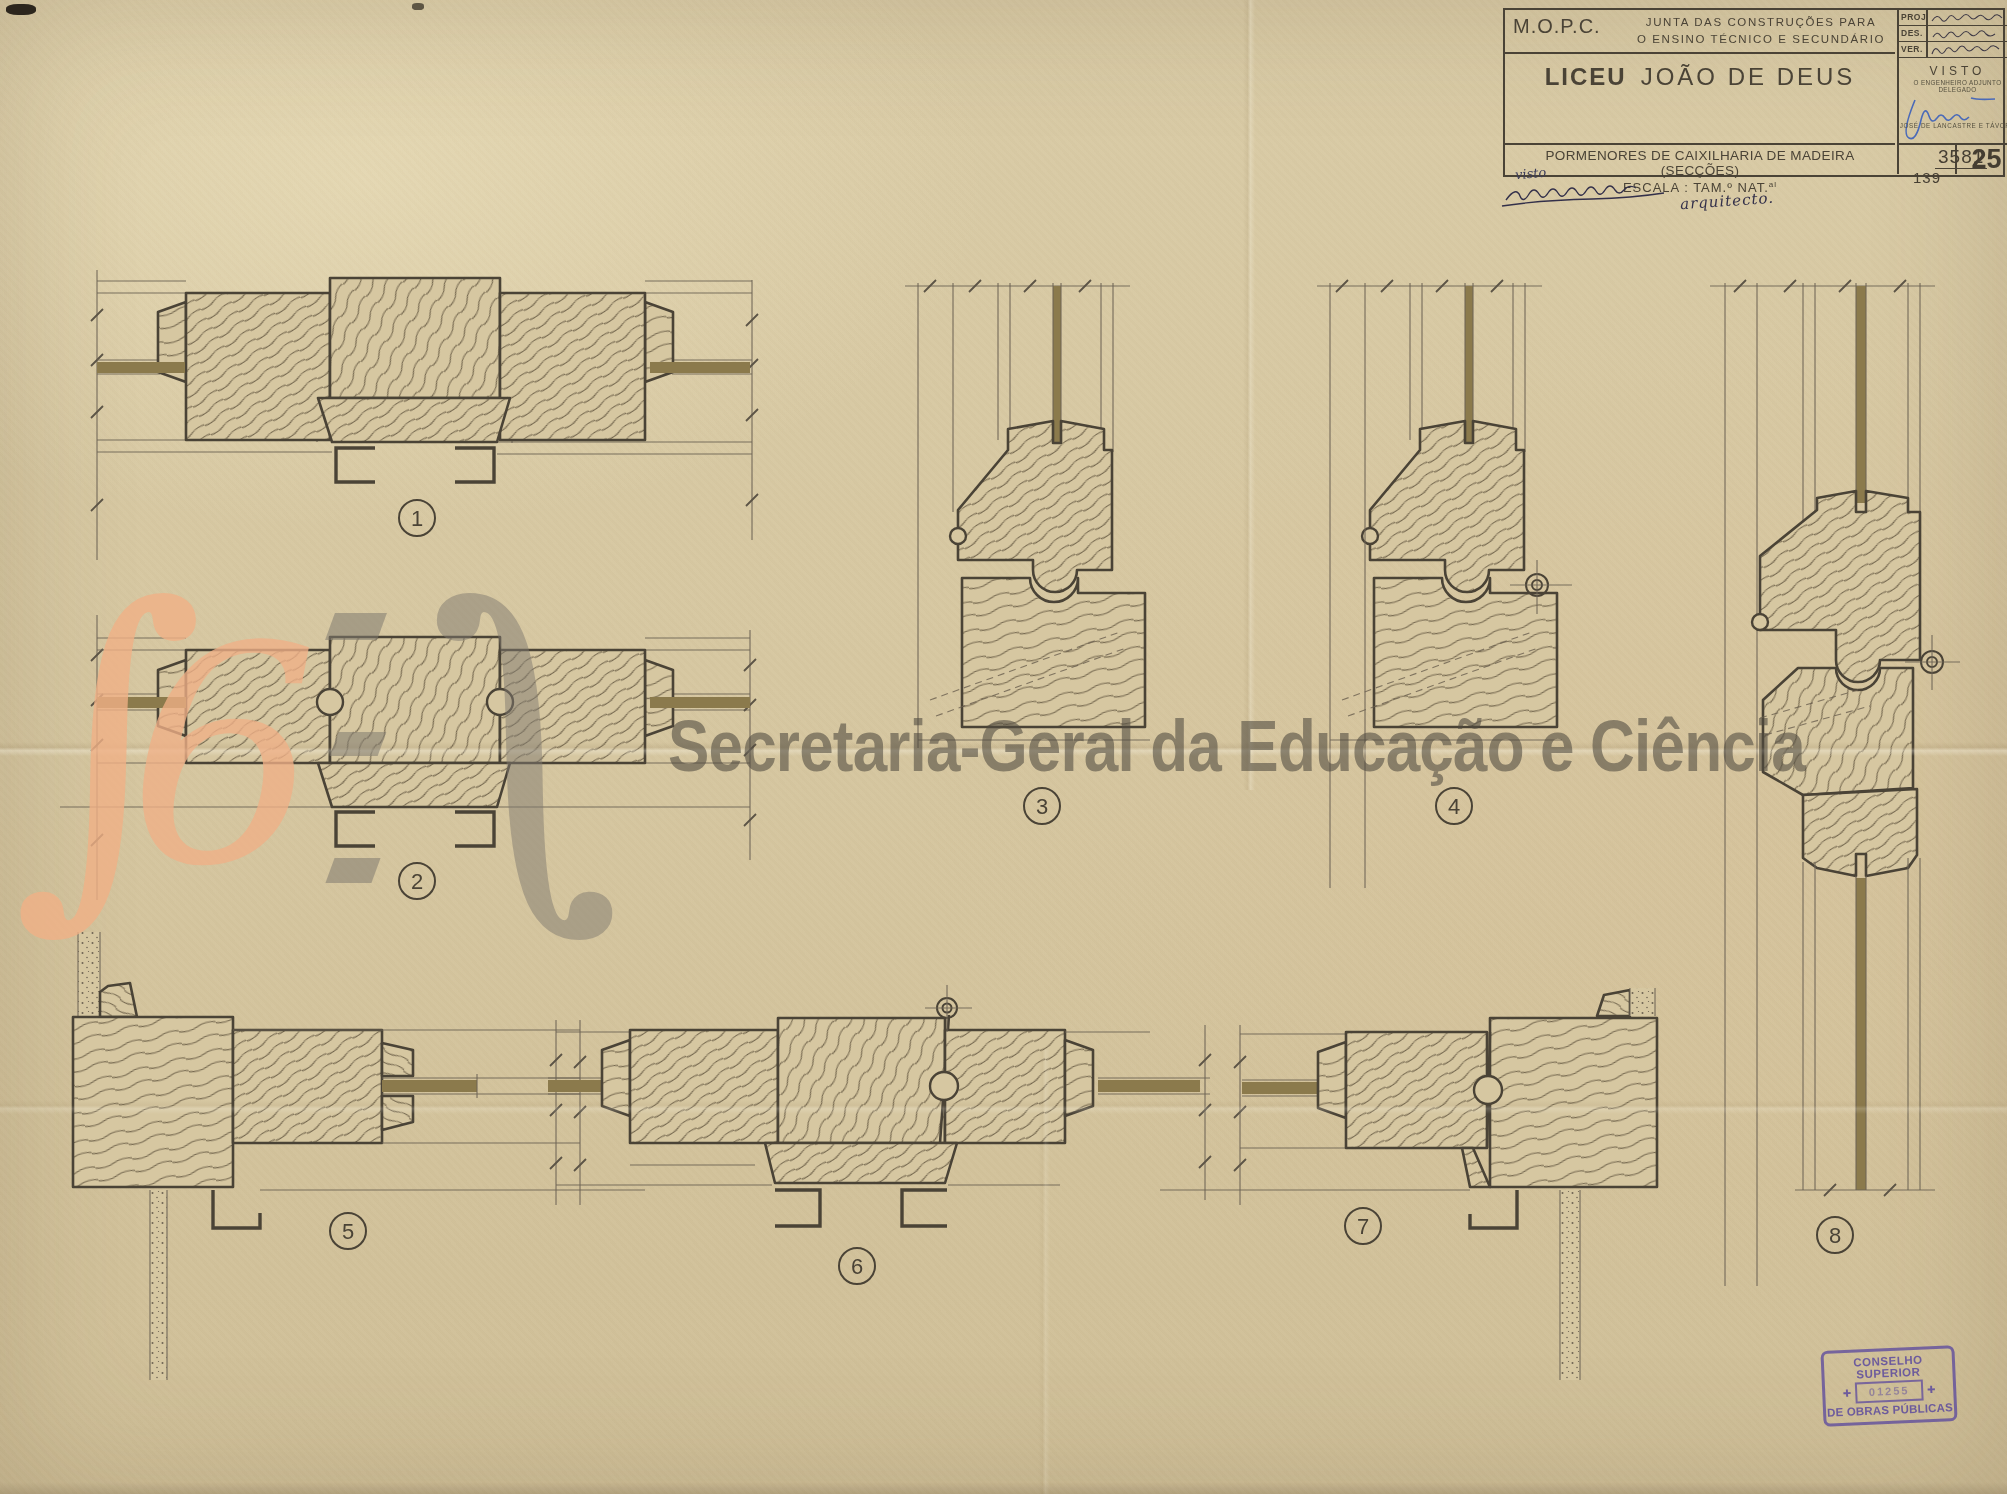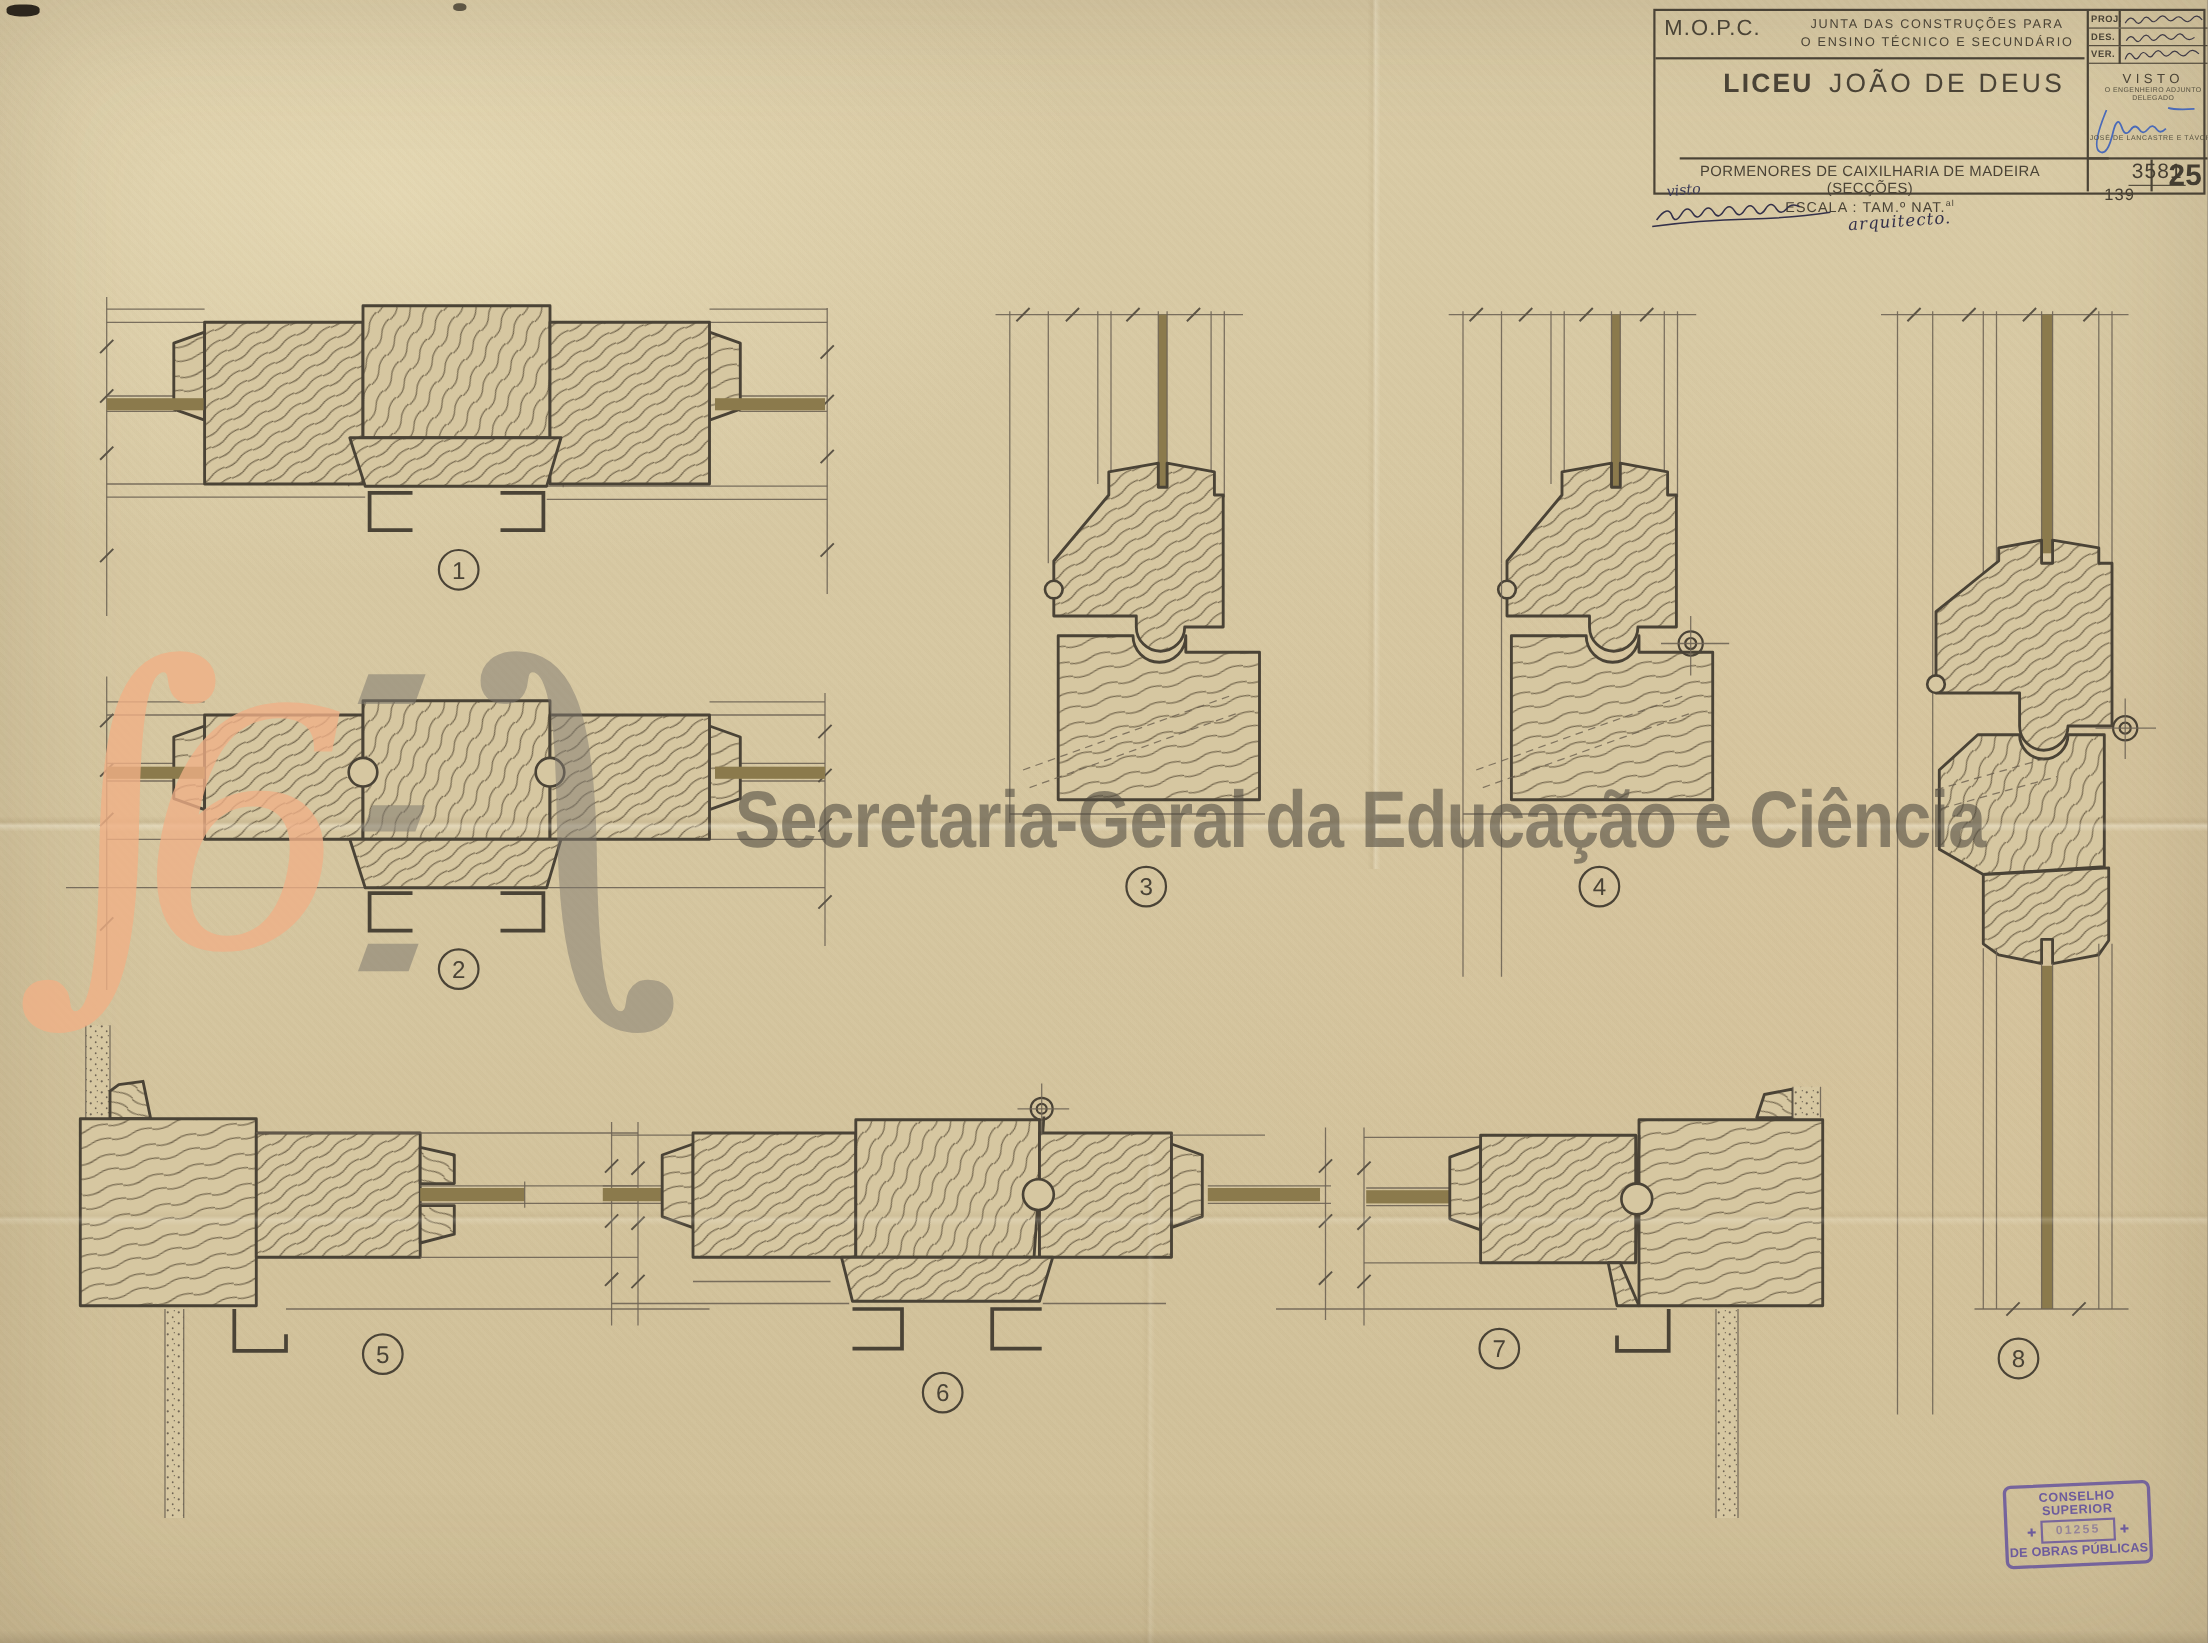--- a/index.html
+++ b/index.html
@@ -39,21 +39,21 @@
 
   
   .tb{position:absolute;z-index:7;left:1503px;top:8px;width:502px;height:169px;
     border:2.5px solid #4a4336;box-sizing:border-box;}
   .tb *{box-sizing:border-box;}
   .tb .cell{position:absolute;}
   .tb-org{left:0;top:0;width:390px;height:44px;border-bottom:2px solid #4a4336;}
   .mopc{position:absolute;left:8px;top:5px;font-size:20px;letter-spacing:1px;color:#4a4336;}
   .orgl{position:absolute;left:128px;width:256px;text-align:center;font-size:11.5px;letter-spacing:1.6px;color:#4a4336;}
   .orgl.l1{top:6px;} .orgl.l2{top:23px;}
-  .tb-school{left:0;top:44px;width:390px;height:91px;border-bottom:2px solid #4a4336;text-align:center;margin-left:22px;}
+  .tb-school{left:0;top:44px;width:390px;height:91px;border-bottom:2px solid #4a4336;text-align:center;}
   .school-line{margin-top:9px;font-size:24px;color:#4a4336;}
   .school-type{font-weight:bold;letter-spacing:2px;margin-right:14px;}
   .school-name{letter-spacing:3px;}
   .city{margin-top:2px;font-size:32px;font-weight:bold;letter-spacing:9px;color:#443d31;}
   .tb-subject{left:0;top:135px;width:390px;height:31px;text-align:center;}
   .subject{margin-top:3px;font-size:13.5px;letter-spacing:.4px;color:#4a4336;}
   .scale{margin-top:2px;font-size:13px;letter-spacing:1px;color:#4a4336;}
   .scale sup{font-size:8px;}
   .tb-right{left:392px;top:0;width:119px;height:164px;border-left:2px solid #4a4336;}
   .roles{position:absolute;left:0;top:0;width:100%;height:48px;border-bottom:1.5px solid #4a4336;}

